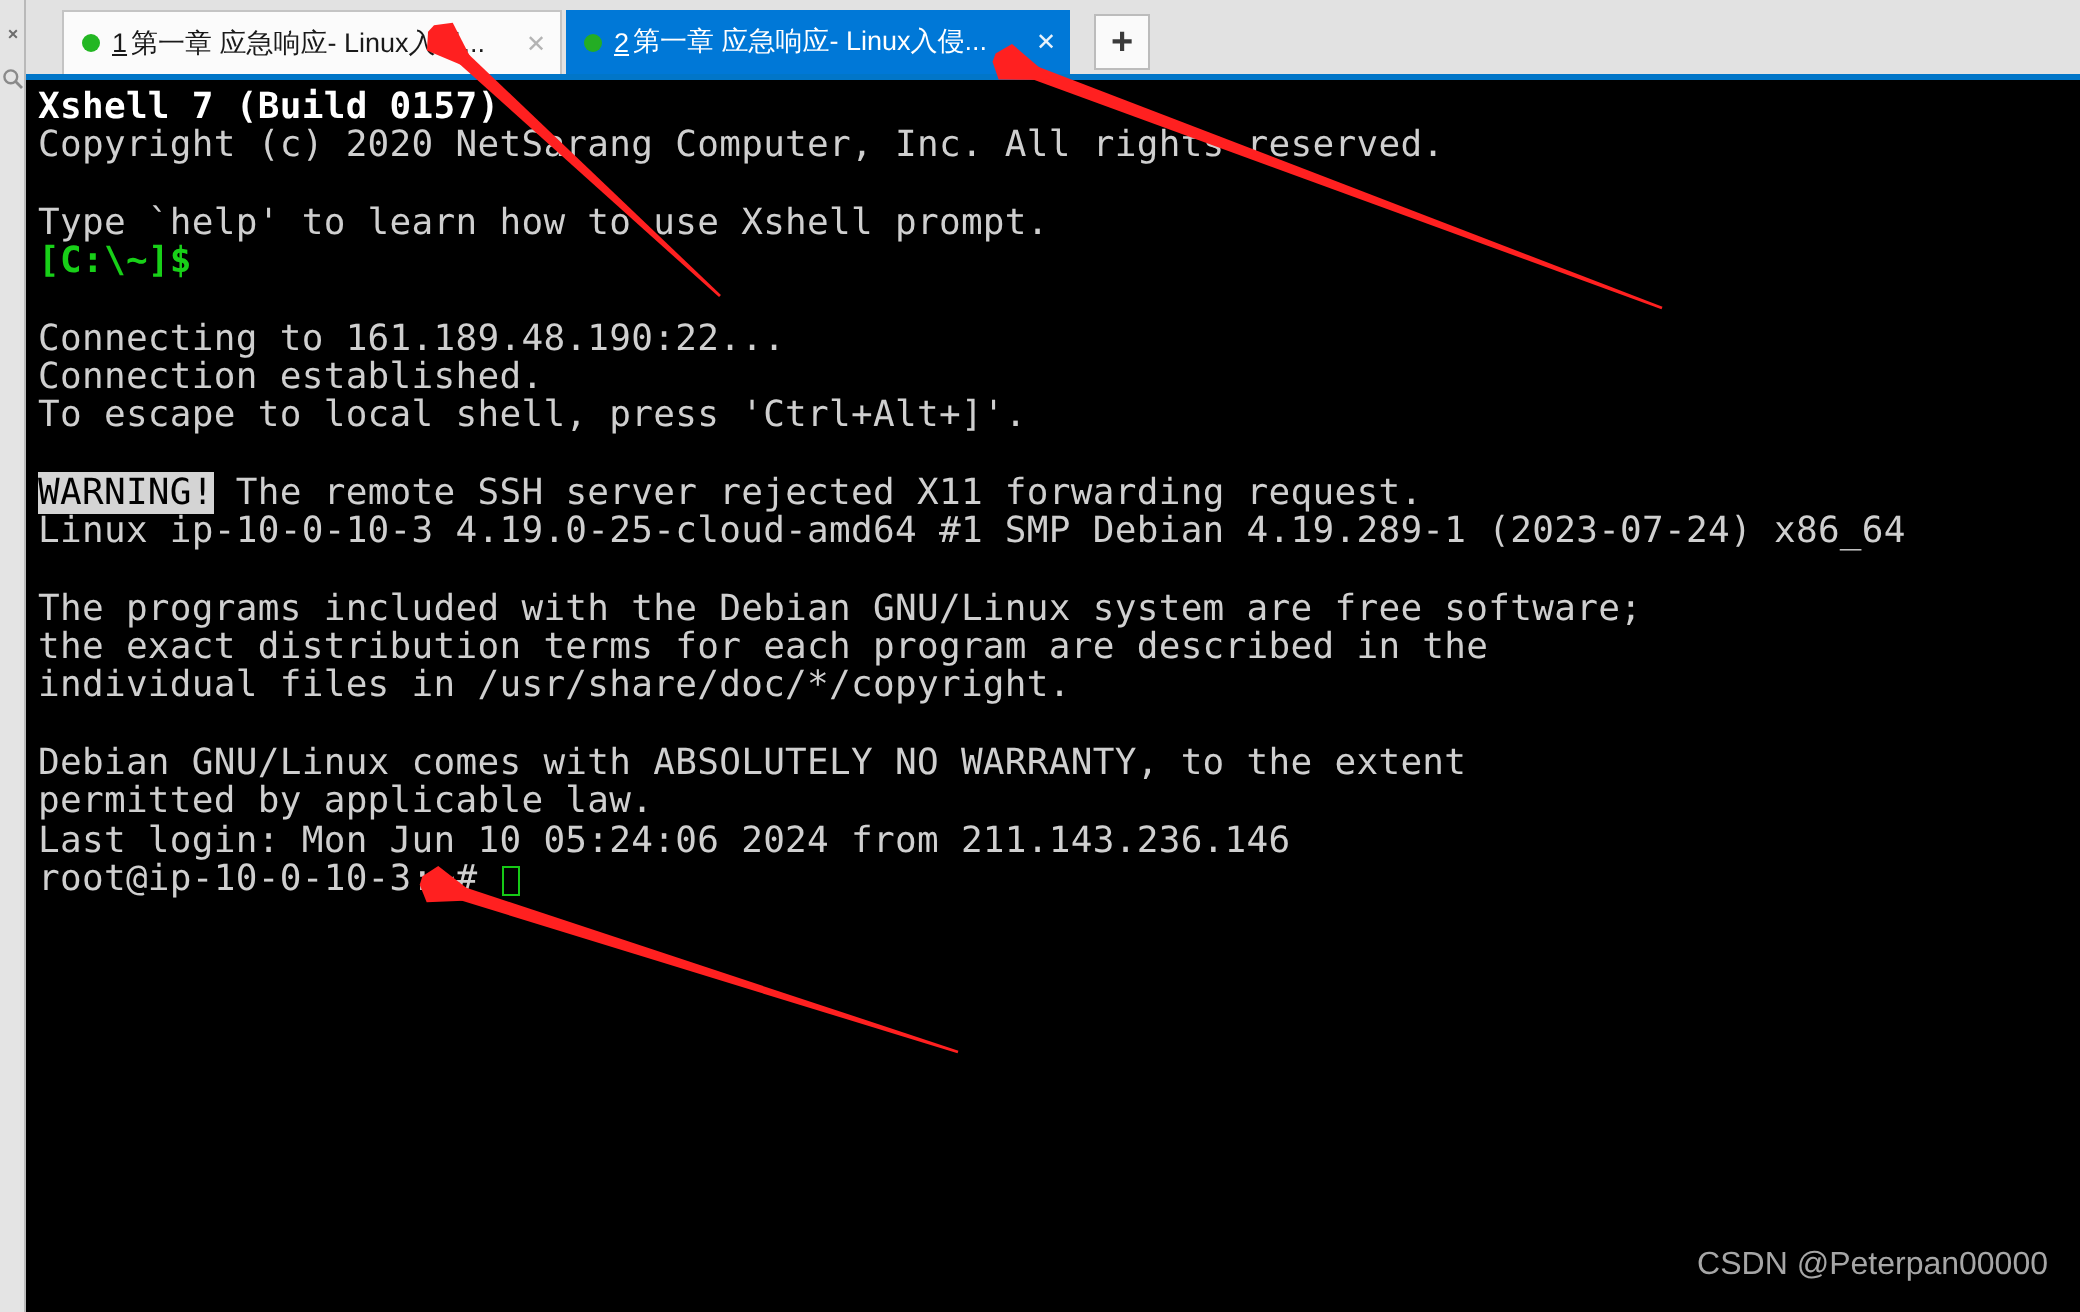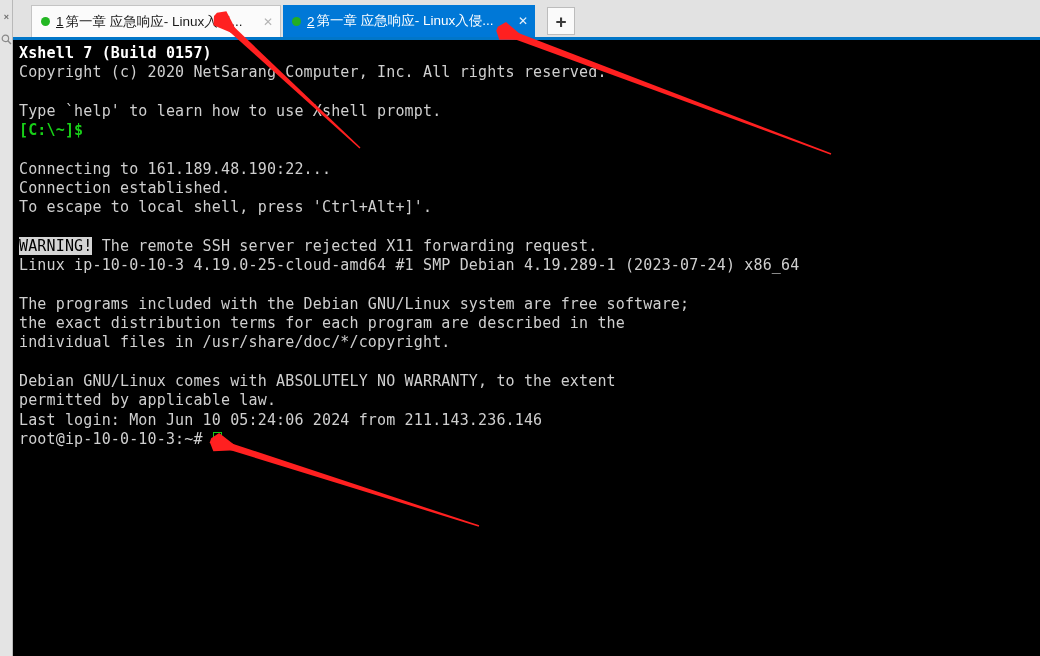--- a/index.html
+++ b/index.html
@@ -148,21 +148,21 @@
     left: 13px; top: 40px;
     width: 1027px;
     height: 616px;
     background: #000000;
     overflow: hidden;
   }
   #terminal-text {
     position: absolute;
     left: 6px; top: 4px;
     font-family: "DejaVu Sans Mono", "Liberation Mono", monospace;
-    font-size: 15px;
+    font-size: 18px;
     line-height: 19.3px;
     color: #cfcfcf;
     white-space: pre;
     letter-spacing: 0.15px;
   }
   .tline { height: 19.3px; }
   .t-bold   { color: #ffffff; font-weight: bold; }
   .t-green  { color: #18d018; font-weight: bold; }
   .t-invert { background: #d4d4d4; color: #000000; text-align: right; }
   .t-cursor {
@@ -224,20 +224,21 @@
       <span class="tab-title">第一章 应急响应- Linux入侵...</span>
       <span class="tab-close">✕</span>
     </div>
 
     <div id="newtab-button">+</div>
   </div>
   <div id="tabstrip-underline"></div>
 
   <div id="terminal">
     <div id="terminal-text"><div class="tline"><span class="t-bold">Xshell 7 (Build 0157)</span></div><div class="tline"><span>Copyright (c) 2020 NetSarang Computer, Inc. All rights reserved.</span></div><div class="tline"><span></span></div><div class="tline"><span>Type `help' to learn how to use Xshell prompt.</span></div><div class="tline"><span class="t-green">[C:\~]$</span></div><div class="tline"><span></span></div><div class="tline"><span>Connecting to 161.189.48.190:22...</span></div><div class="tline"><span>Connection established.</span></div><div class="tline"><span>To escape to local shell, press 'Ctrl+Alt+]'.</span></div><div class="tline"><span></span></div><div class="tline"><span class="t-invert">WARNING!</span><span> The remote SSH server rejected X11 forwarding request.</span></div><div class="tline"><span>Linux ip-10-0-10-3 4.19.0-25-cloud-amd64 #1 SMP Debian 4.19.289-1 (2023-07-24) x86_64</span></div><div class="tline"><span></span></div><div class="tline"><span>The programs included with the Debian GNU/Linux system are free software;</span></div><div class="tline"><span>the exact distribution terms for each program are described in the</span></div><div class="tline"><span>individual files in /usr/share/doc/*/copyright.</span></div><div class="tline"><span></span></div><div class="tline"><span>Debian GNU/Linux comes with ABSOLUTELY NO WARRANTY, to the extent</span></div><div class="tline"><span>permitted by applicable law.</span></div><div class="tline"><span>Last login: Mon Jun 10 05:24:06 2024 from 211.143.236.146</span></div><div class="tline"><span>root@ip-10-0-10-3:~# </span><span class="t-cursor"></span></div></div>
+    <div id="watermark">CSDN @Peterpan00000</div>
   </div>
 
   <svg id="annotations" viewBox="0 0 1040 656" xmlns="http://www.w3.org/2000/svg">
       <g>
         <polygon points="360.47550095554817,147.4862891462381 222.36474463166368,15.69659440314908 217.47387766031088,20.980477470414144 359.52449904445183,148.5137108537619" fill="#FF2020"></polygon>
         <polygon points="239,36 226.37253839985553,11.366745778584654 217.01050683117973,12.64829363454552 214.02164368201971,15.877333286763058 213.46608389211903,25.310326094978567" fill="#FF2020"></polygon>
       </g>
       <g>
         <polygon points="831.2457864091119,153.34456957570166 503.91948577292305,27.500005479453257 501.39139699348664,34.24157555795038 830.7542135908881,154.65543042429834" fill="#FF2020"></polygon>
         <polygon points="527,40 505.9911140782946,21.975663331795893 497.80993788928504,26.704125678519567 496.2649947462961,30.823974059823364 499.3197686881151,39.76591770560774" fill="#FF2020"></polygon>

